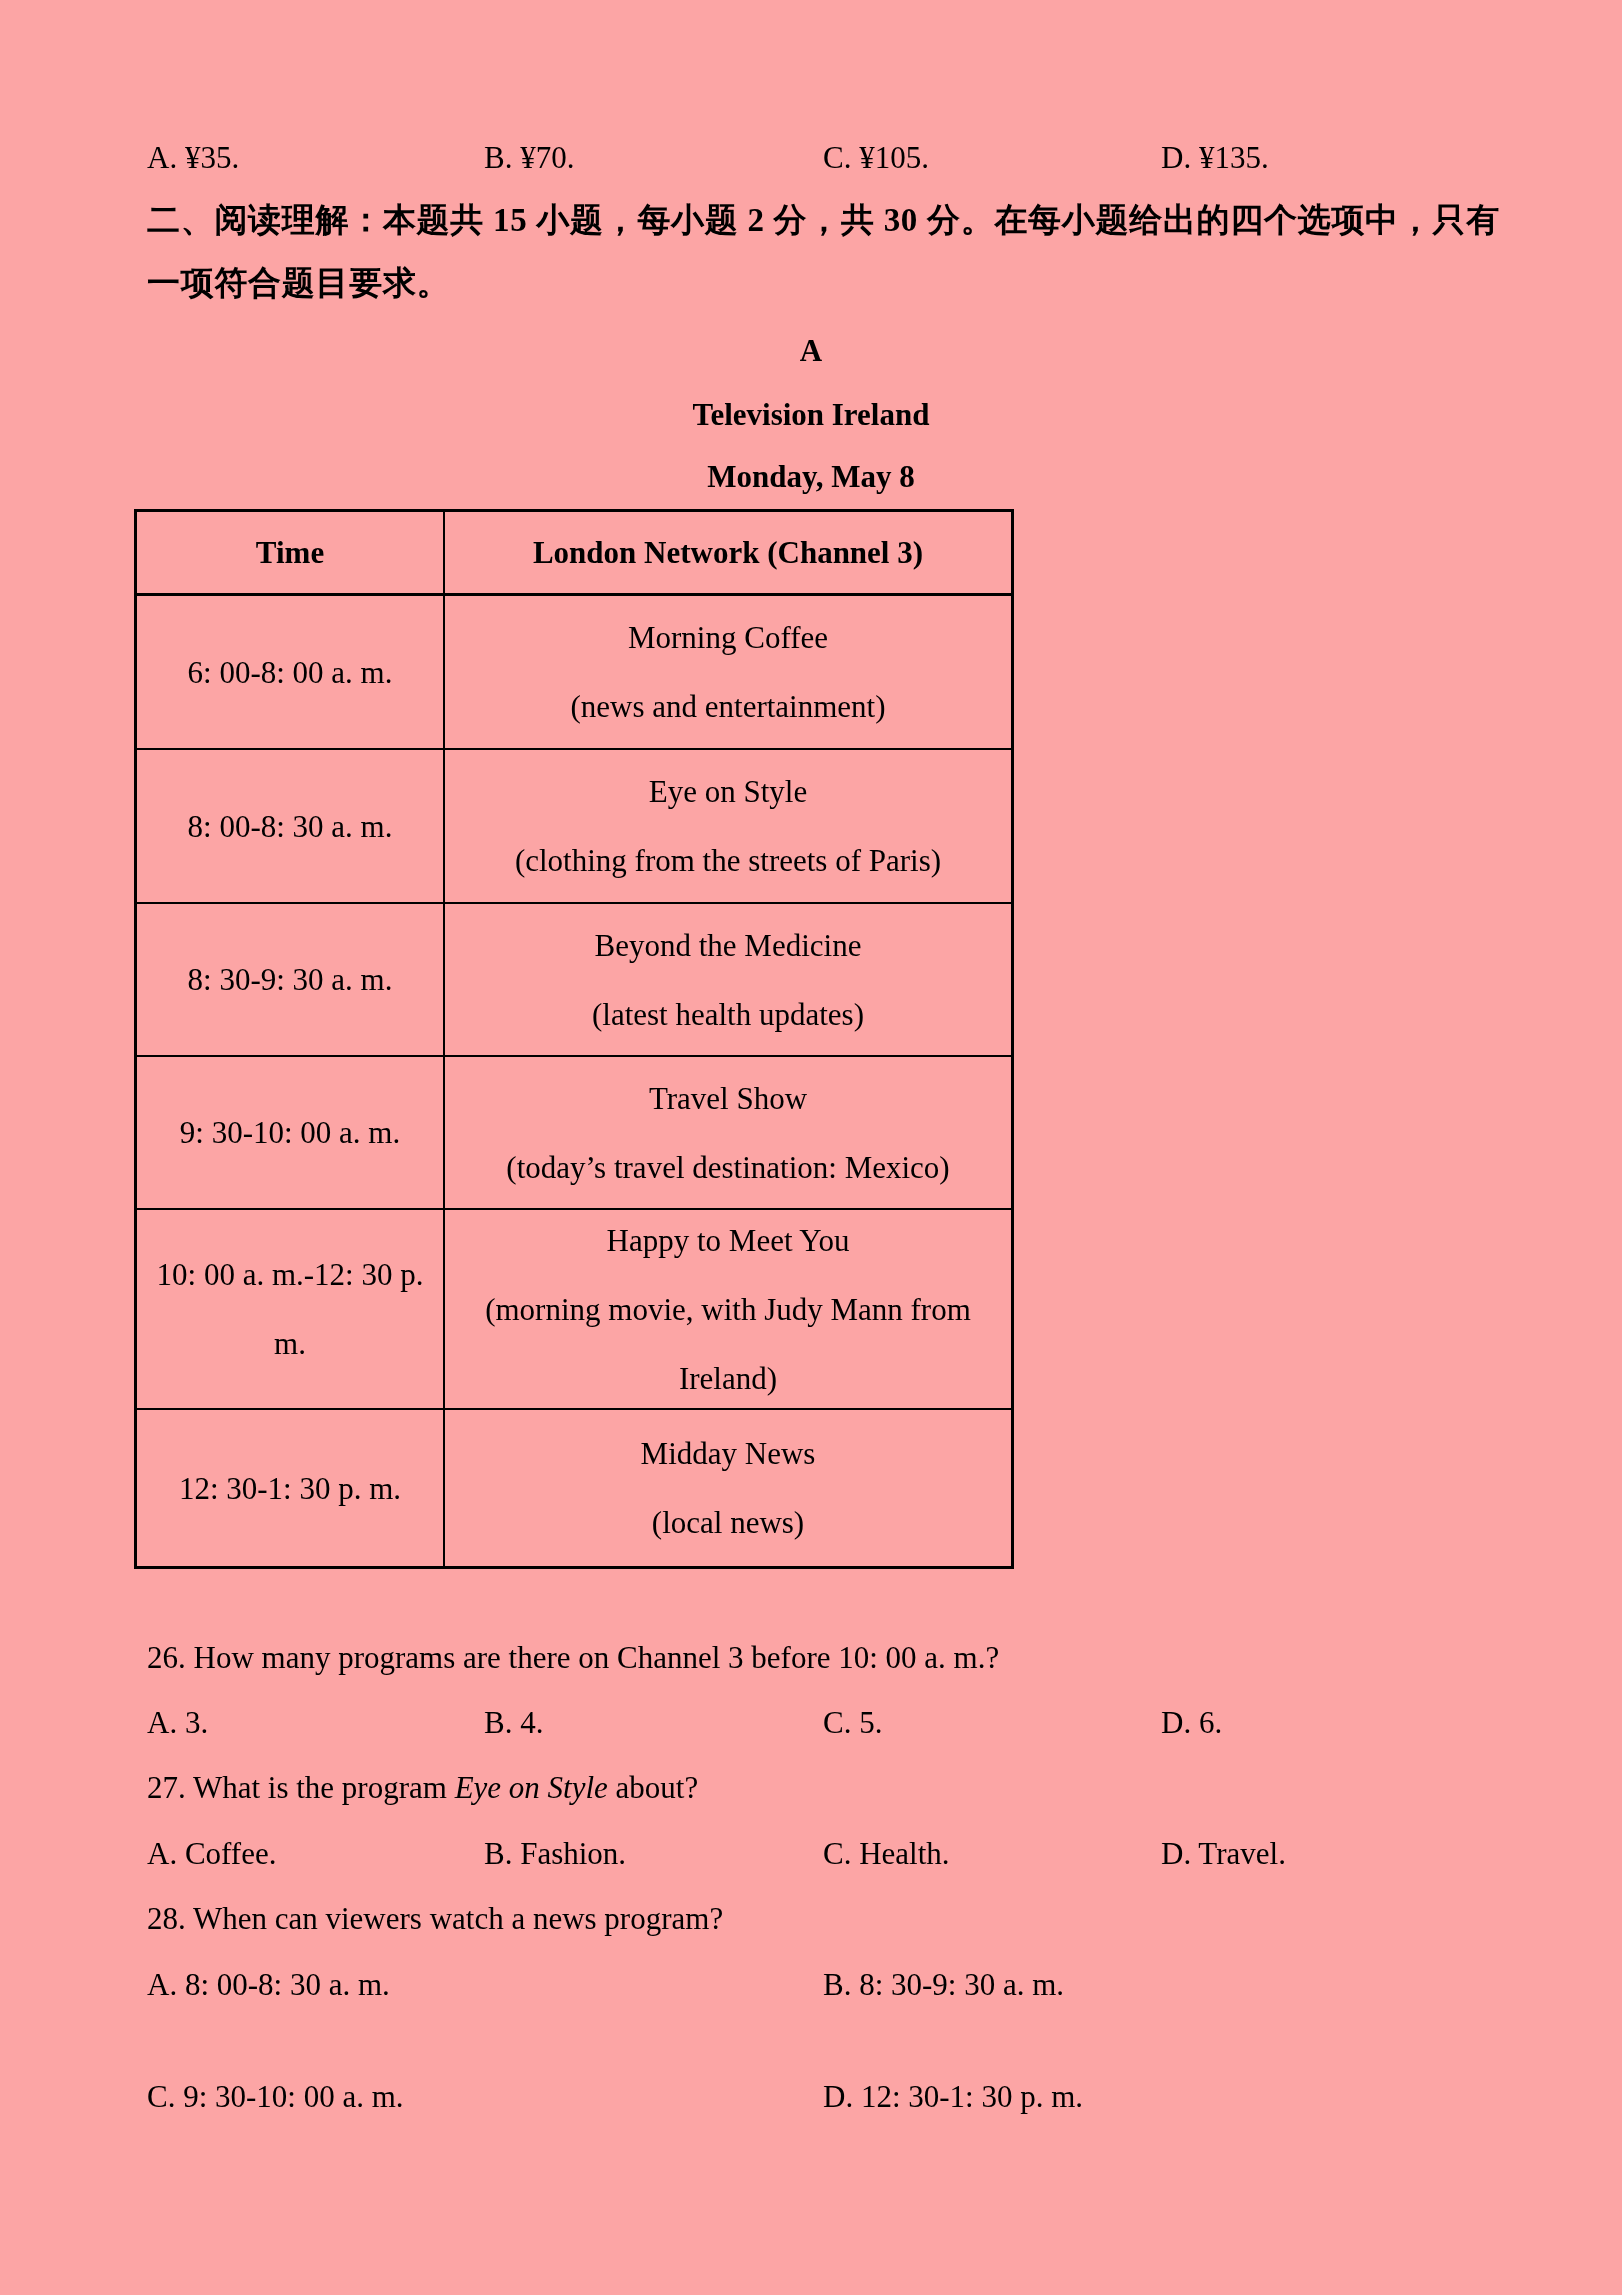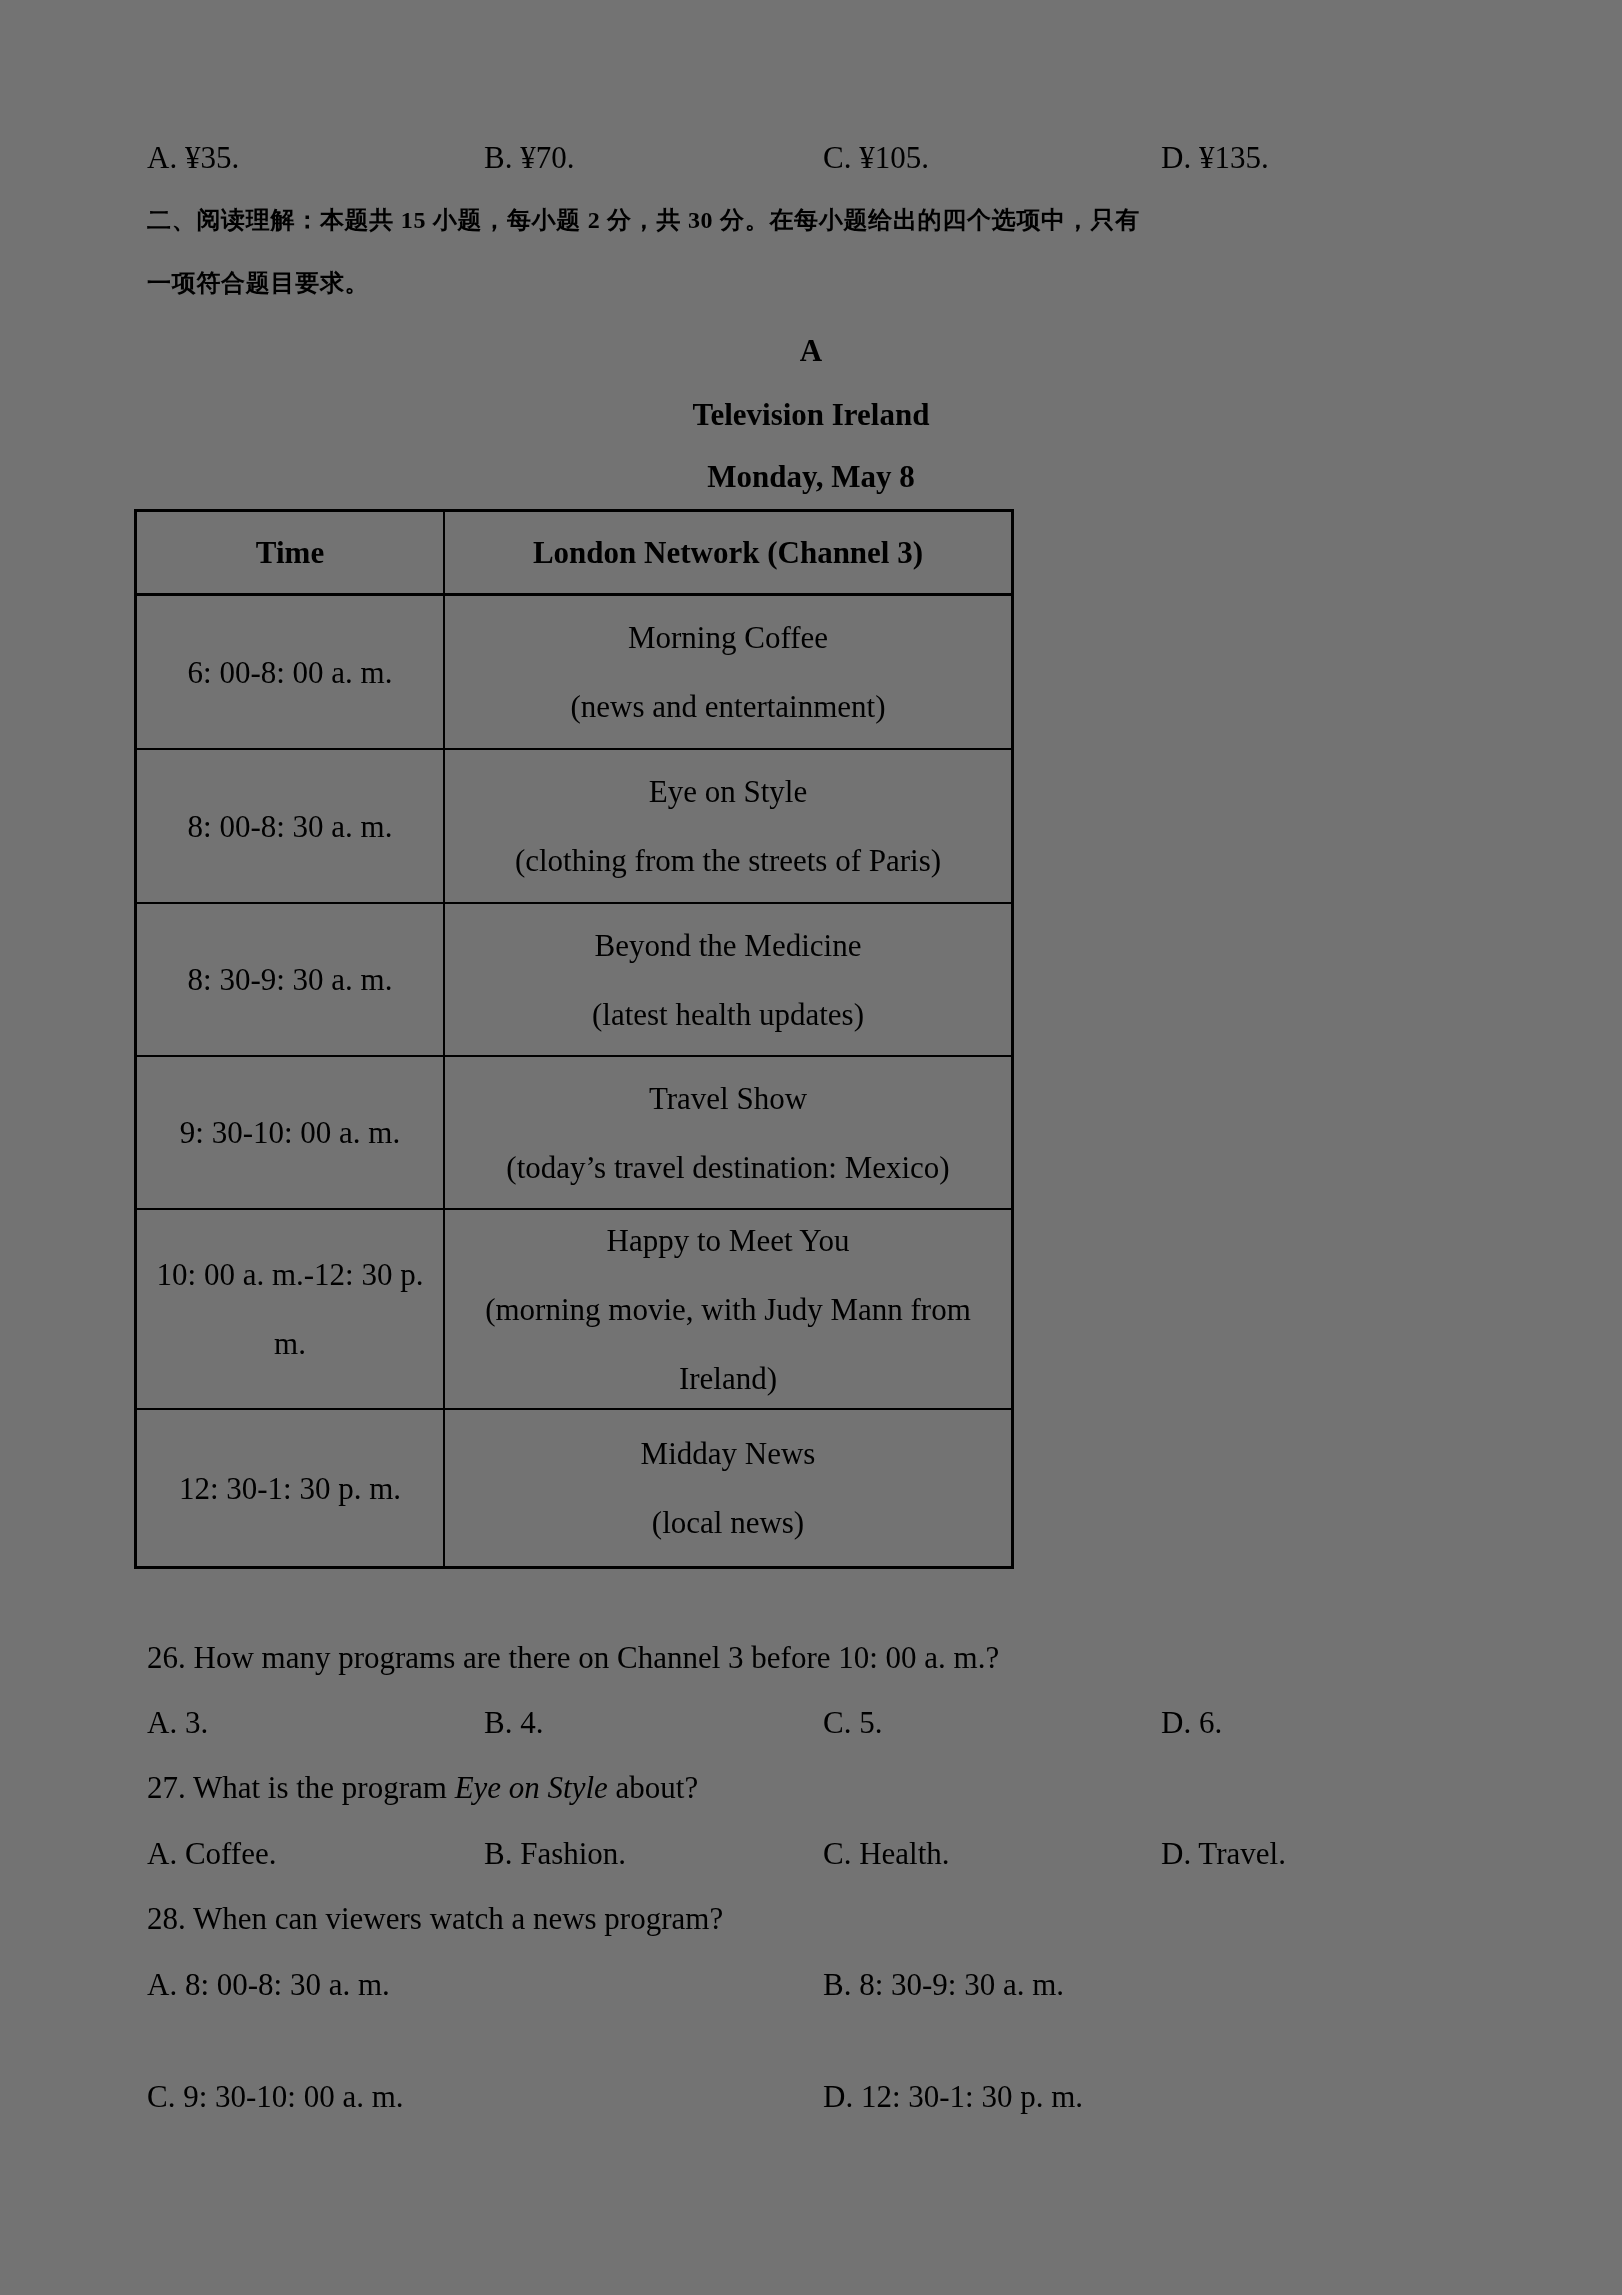--- a/index.html
+++ b/index.html
@@ -1,35 +1,35 @@
 <!DOCTYPE html>
 <html style="font-size:10.5px"><head>
 <meta charset="utf-8">
 <style>
   html, body { margin: 0; padding: 0; background: #ffffff; }
   #page {
     position: relative;
     width: 1623px;
     height: 2295px;
-    background: #737373;
+    background: #fca5a5;
     color: #000000;
     font-family: "Liberation Serif", "DejaVu Serif", serif;
     font-size: 31px;
     line-height: 37px;
   }
   .abs { position: absolute; }
   .opt-row { position: absolute; left: 0; width: 1623px; height: 39px; }
   .opt-a { position: absolute; left: 147px; white-space: nowrap; }
   .opt-b { position: absolute; left: 484px; white-space: nowrap; }
   .opt-c { position: absolute; left: 823px; white-space: nowrap; }
   .opt-d { position: absolute; left: 1161px; white-space: nowrap; }
   .opt-b2 { position: absolute; left: 823px; white-space: nowrap; }
   .cn {
     font-weight: bold;
-    font-size: 24px;
+    font-size: 33px;
     line-height: 39px;
     white-space: nowrap;
     letter-spacing: 0.7px;
   }
   .centered {
     left: 147px;
     width: 1328px;
     text-align: center;
     font-weight: bold;
   }

